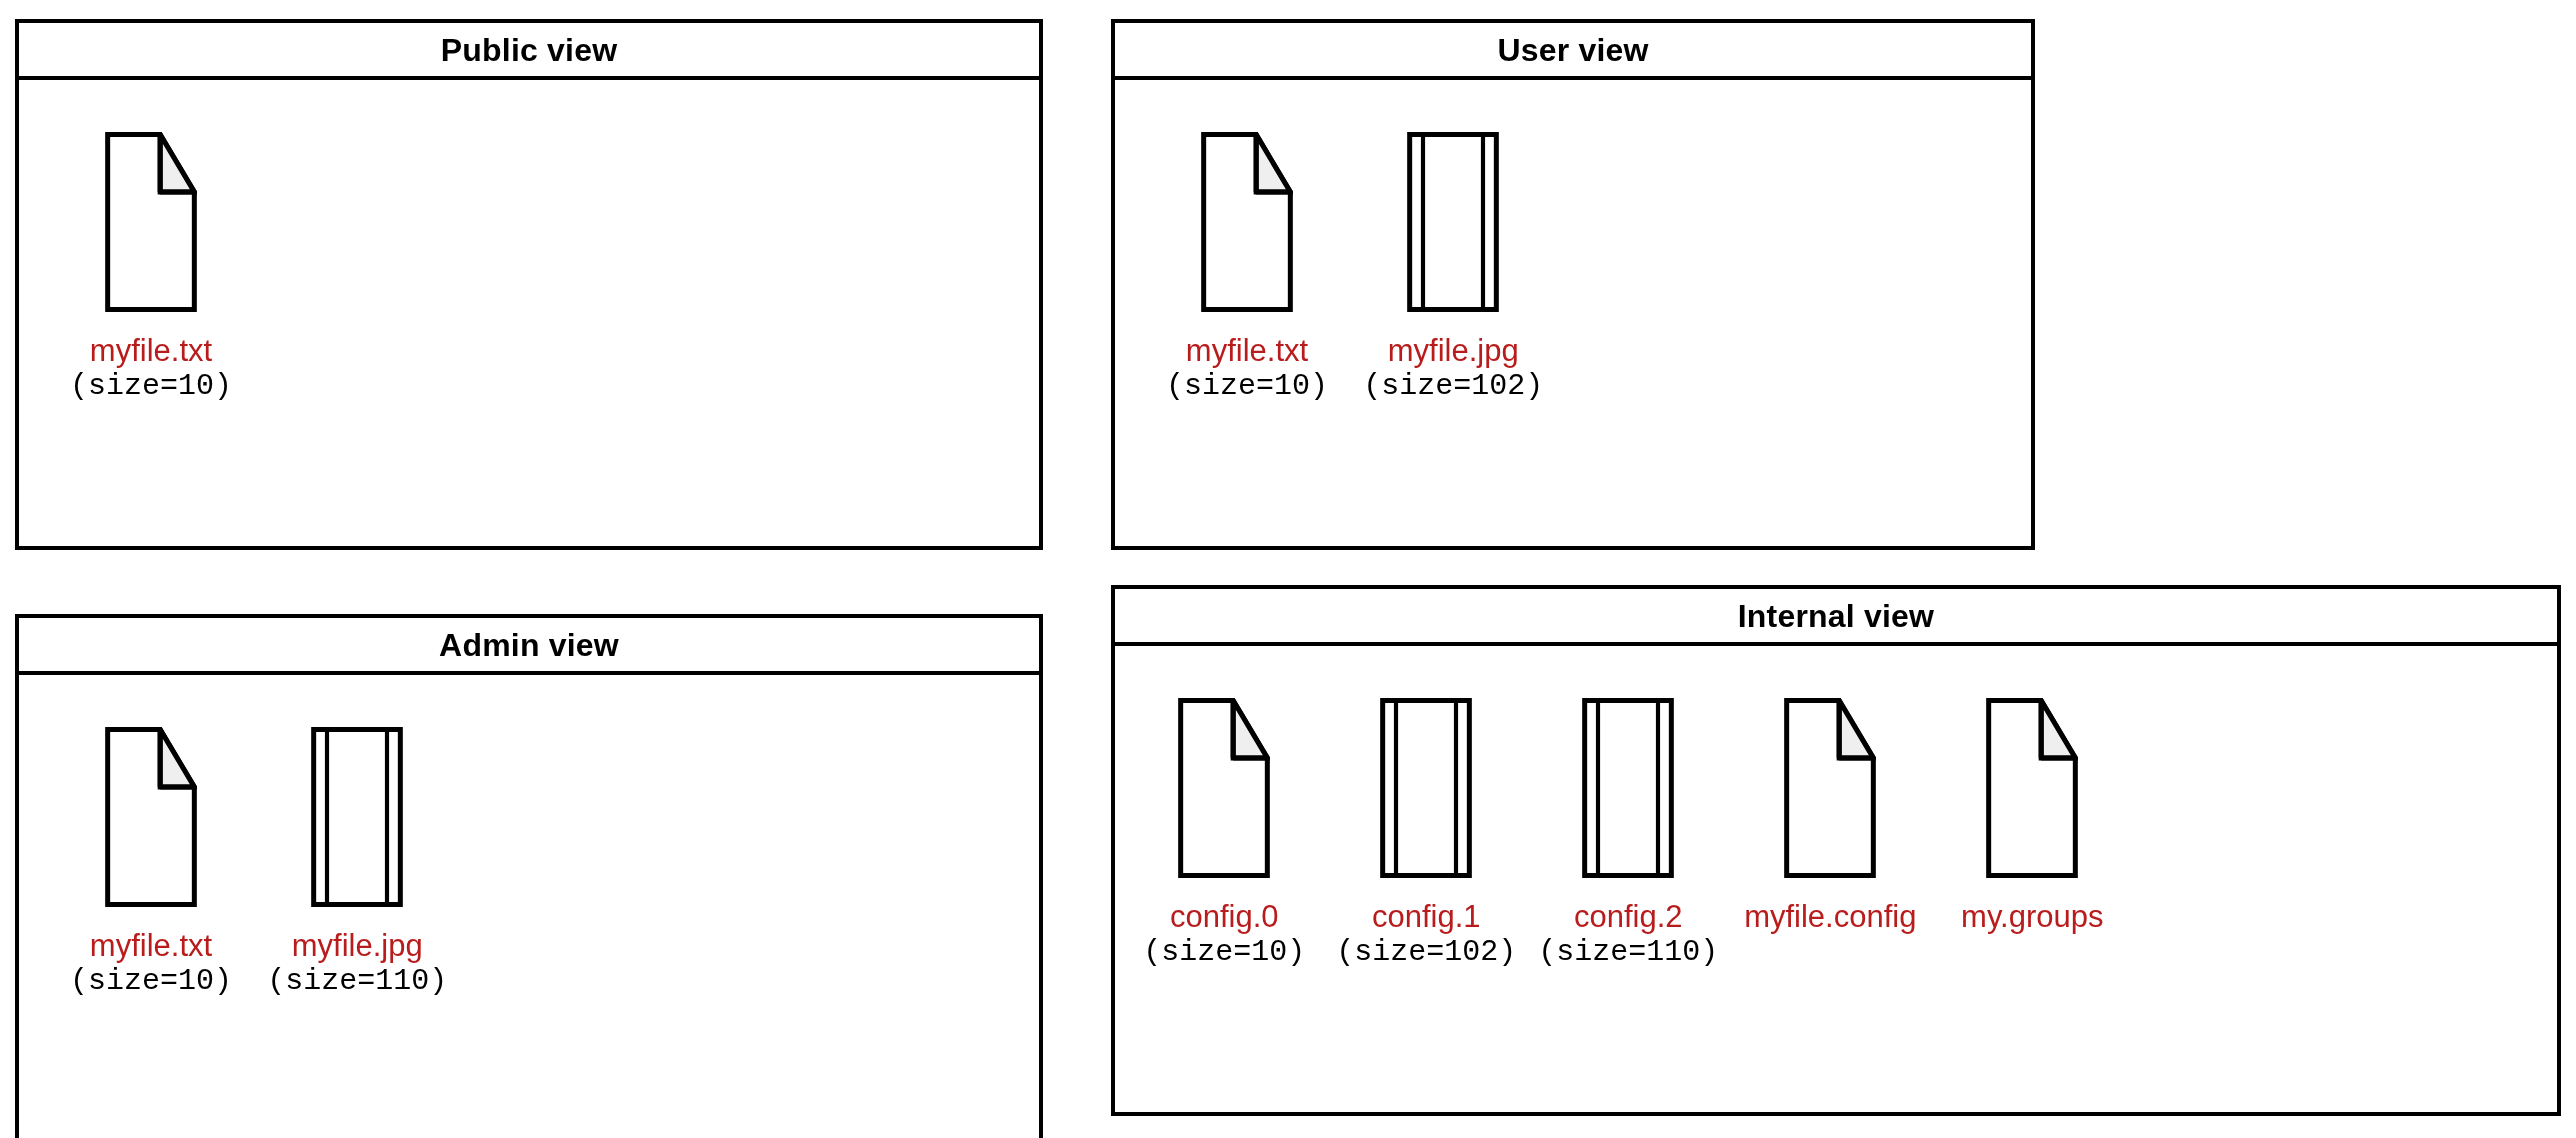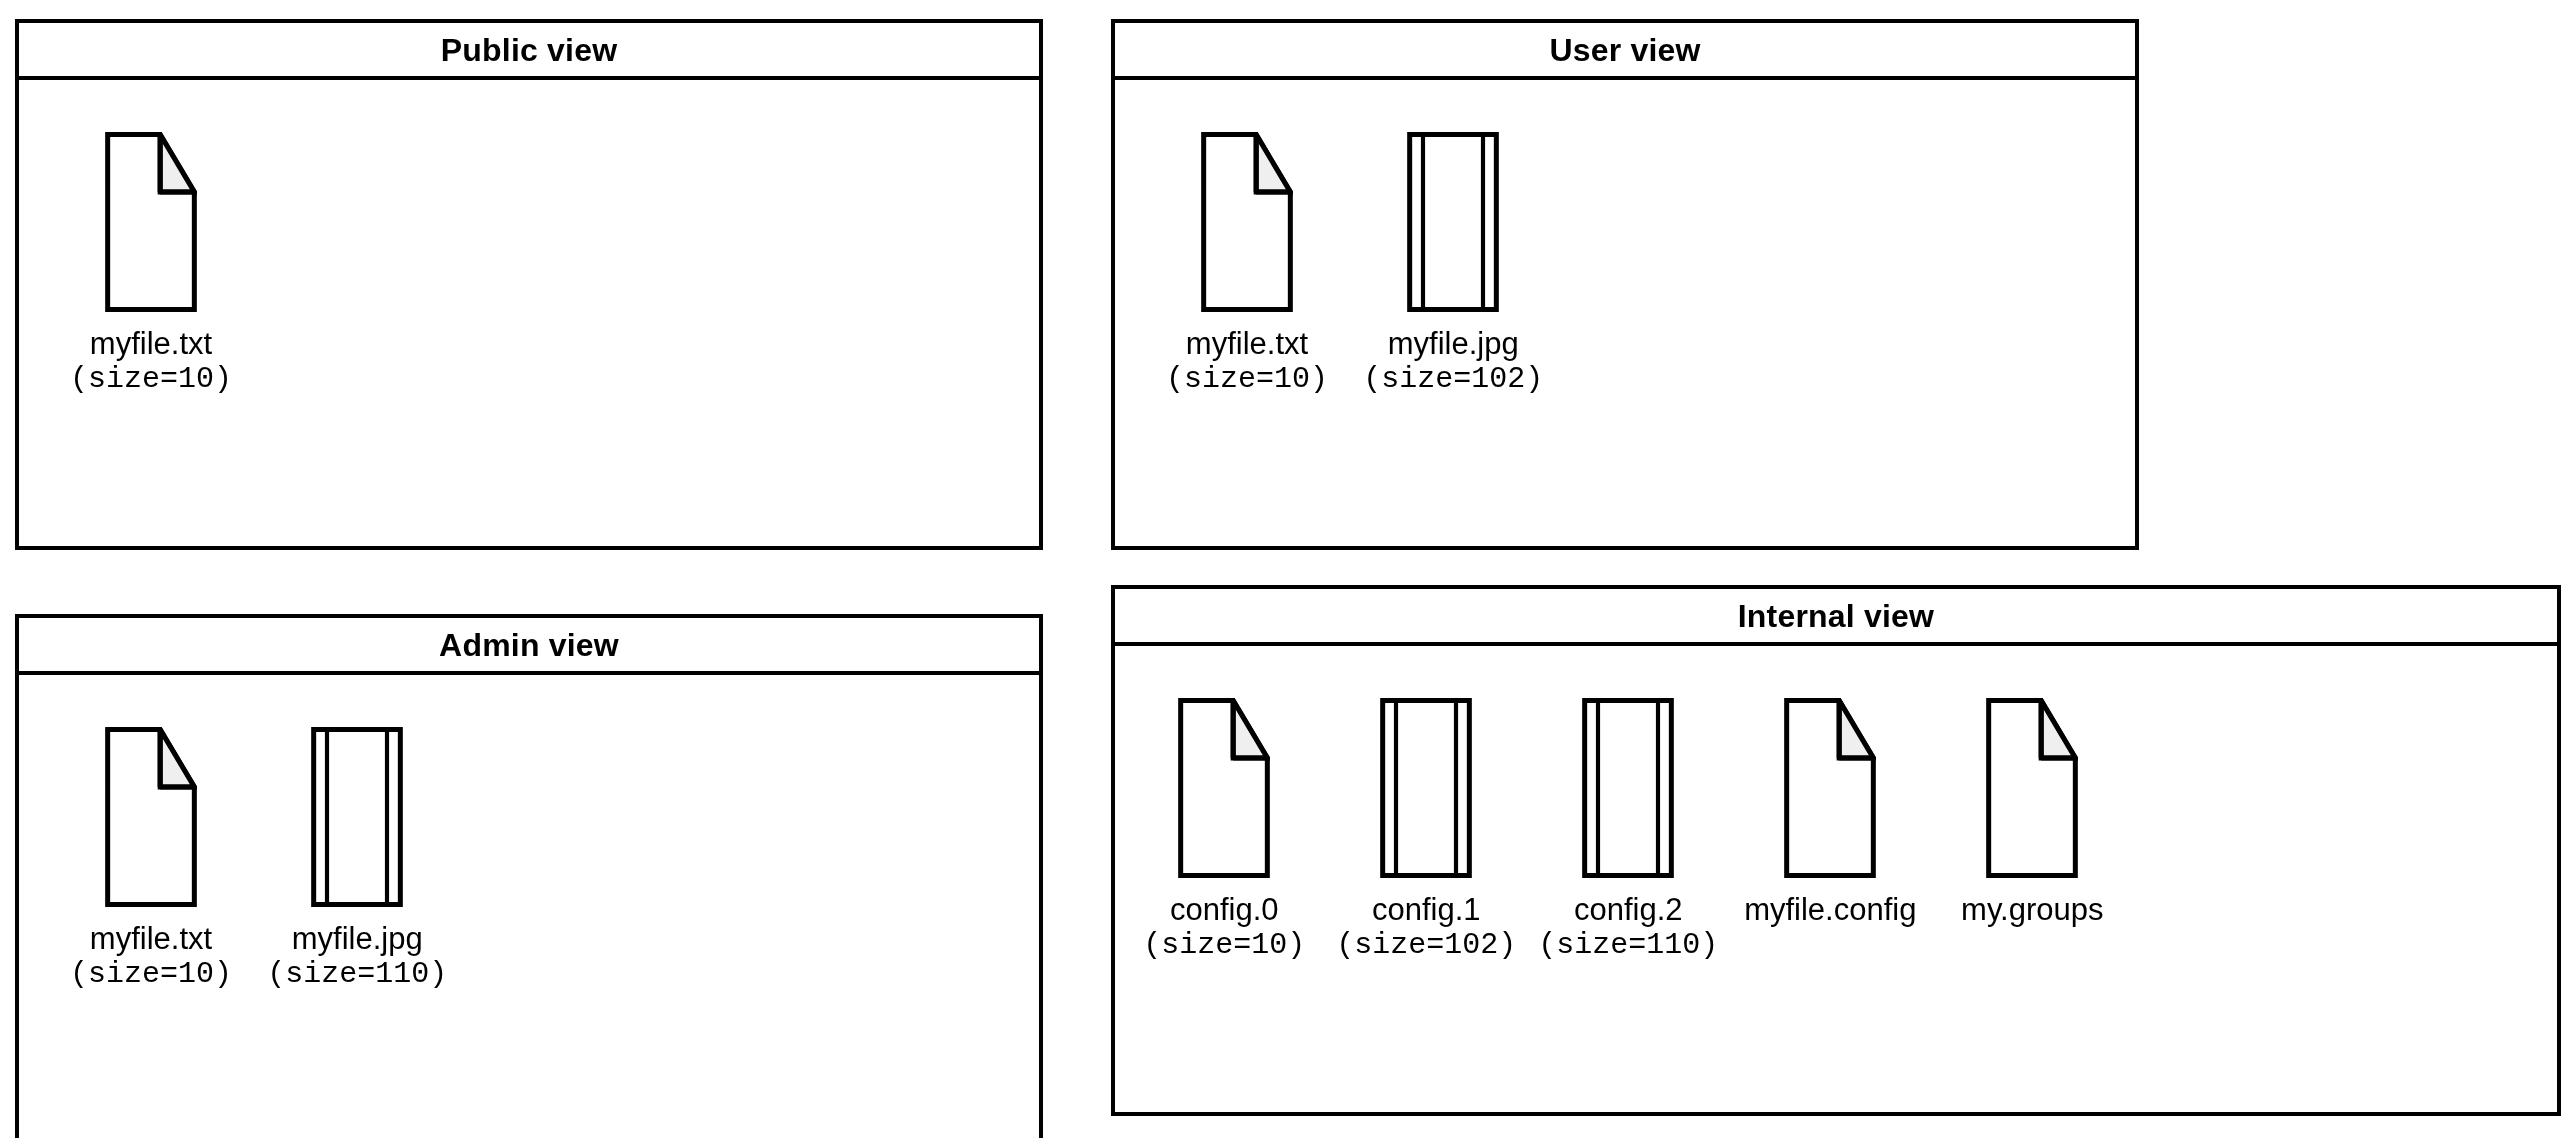--- a/index.html
+++ b/index.html
@@ -71,24 +71,24 @@
     height: 180px;
     position: relative;
   }
   .icon-wrap svg {
     display: block;
     width: 92px;
     height: 180px;
   }
 
   .file-name {
-    margin-top: 16px;
+    margin-top: 23px;
     font-size: 31px;
     font-family: "Liberation Sans", sans-serif;
-    color: #000000;
+    color: #b91c1c;
     line-height: 1.05;
     white-space: nowrap;
     text-align: center;
   }
   .file-size {
     margin-top: 3px;
     font-size: 30px;
     font-family: "Liberation Mono", monospace;
     color: #000000;
     line-height: 1.05;
@@ -117,21 +117,21 @@
             <line x1="66" y1="3" x2="66" y2="72" stroke="#000000" stroke-width="6"></line>
           </svg>
         </div>
         <div class="file-name">myfile.txt</div>
         <div class="file-size">(size=10)</div>
       </div>
 
     </div>
   </div>
 
-  <div class="panel" style="left:1111px; top:19px; width:1028px; height:531px;">
+  <div class="panel" style="left:1111px; top:19px; width:924px; height:531px;">
     <div class="panel-header">
       <div class="panel-title">User view</div>
     </div>
     <div class="panel-body">
 
       <div class="file-item">
         <div class="icon-wrap">
           <svg viewBox="0 0 110 216" xmlns="http://www.w3.org/2000/svg">
             <polygon points="3,3 66,3 107,72 107,213 3,213" fill="#ffffff" stroke="#000000" stroke-width="6" stroke-linejoin="miter"></polygon>
             <polygon points="66,3 107,72 66,72" fill="#efefef" stroke="#000000" stroke-width="6" stroke-linejoin="miter"></polygon>

